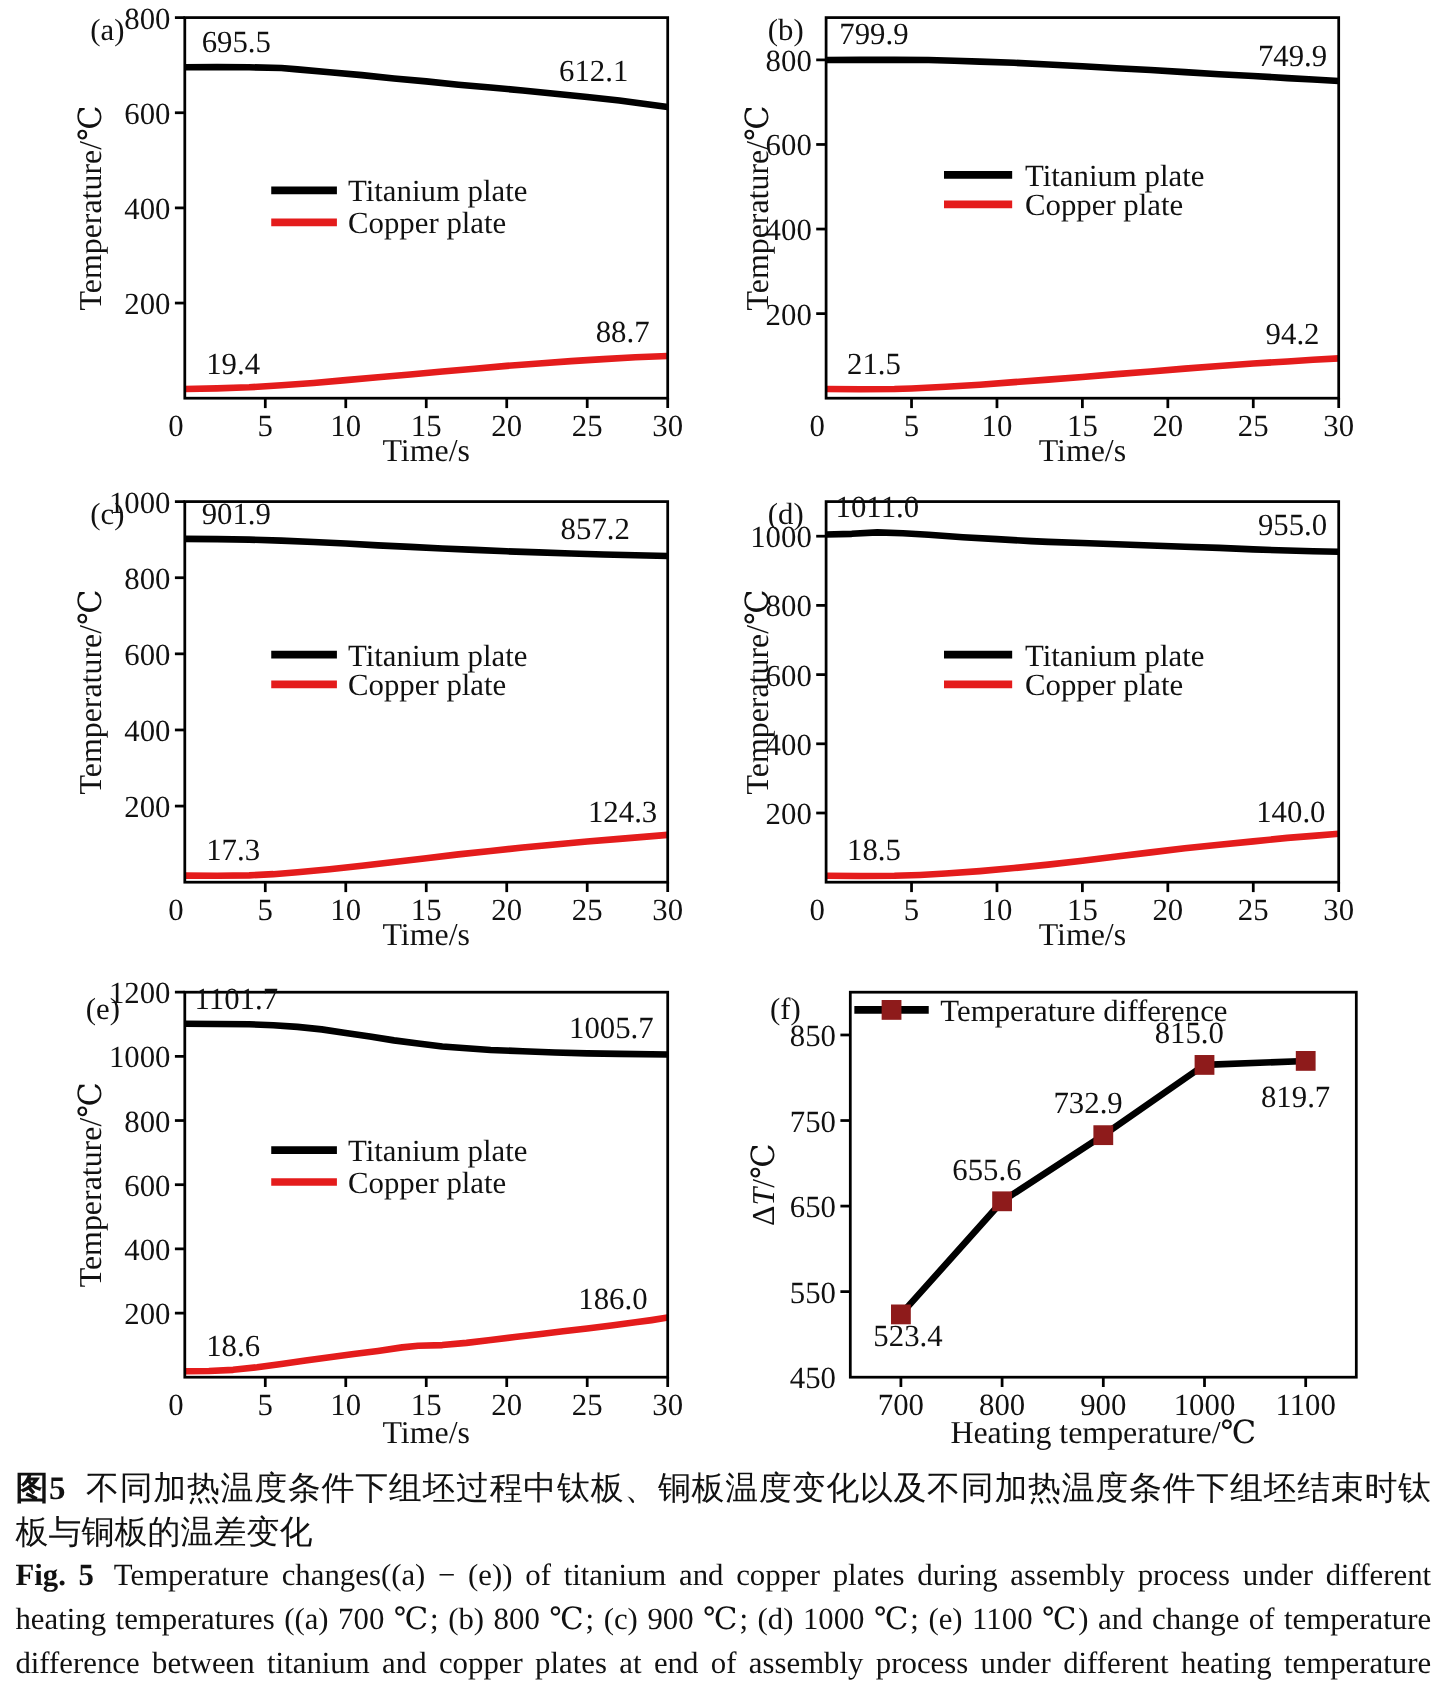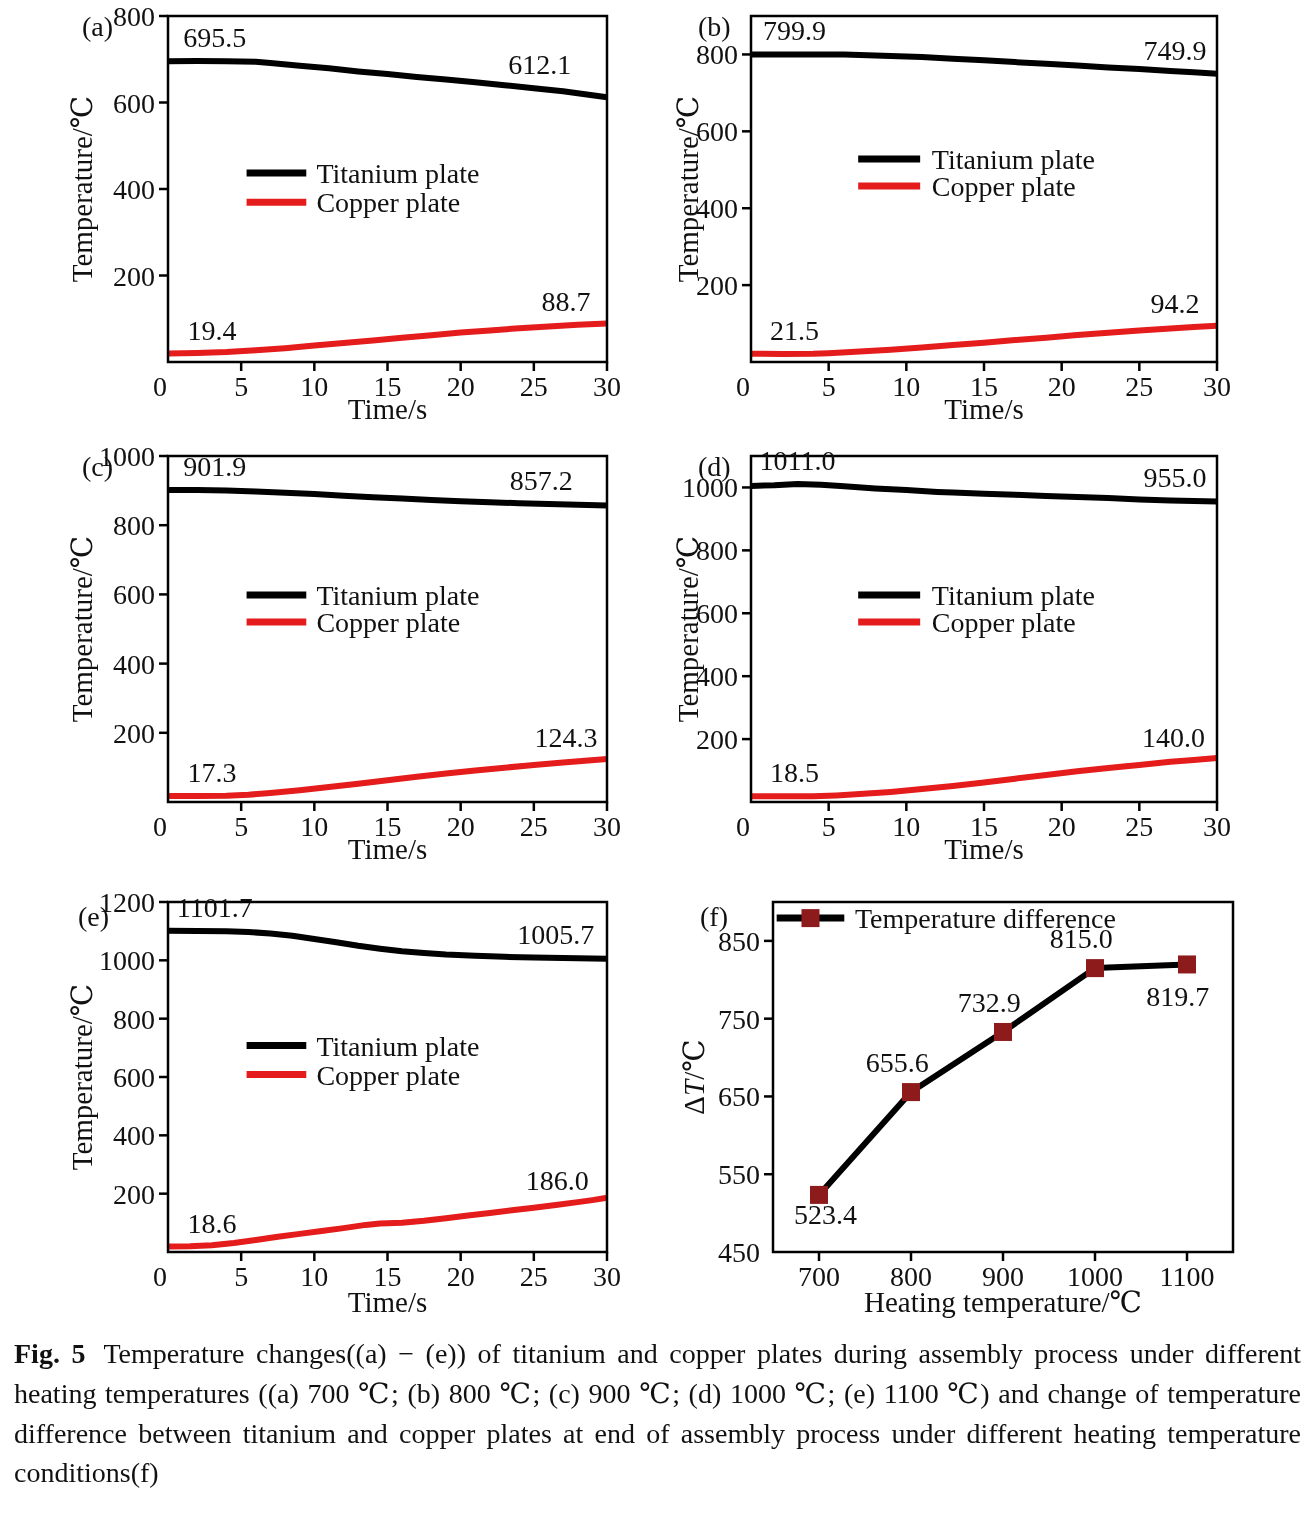--- a/index.html
+++ b/index.html
@@ -318,15 +318,16 @@
           </g>
           <text x="169.44" y="344" font-size="28" text-anchor="middle">523.4</text>
           <text x="241.2" y="192.33333333333334" font-size="28" text-anchor="middle">655.6</text>
           <text x="333.2" y="131.66666666666669" font-size="28" text-anchor="middle">732.9</text>
           <text x="425.20000000000005" y="67.88888888888886" font-size="28" text-anchor="middle">815.0</text>
           <text x="521.8" y="126.22222222222223" font-size="28" text-anchor="middle">819.7</text>
         </svg>
       </div>
     </div>
   <div class="caption">
+    <p class="cap-zh"><span class="cap-label">图5</span><span>不同加热温度条件下组坯过程中钛板、铜板温度变化以及不同加热温度条件下组坯结束时钛板与铜板的温差变化</span></p>
     <p class="cap-en"><span class="cap-label">Fig. 5</span><span>Temperature changes((a) − (e)) of titanium and copper plates during assembly process under different heating temperatures ((a) 700 ℃; (b) 800 ℃; (c) 900 ℃; (d) 1000 ℃; (e) 1100 ℃) and change of temperature difference between titanium and copper plates at end of assembly process under different heating temperature conditions(f)</span></p>
   </div>
 </div>
 
 </body></html>

